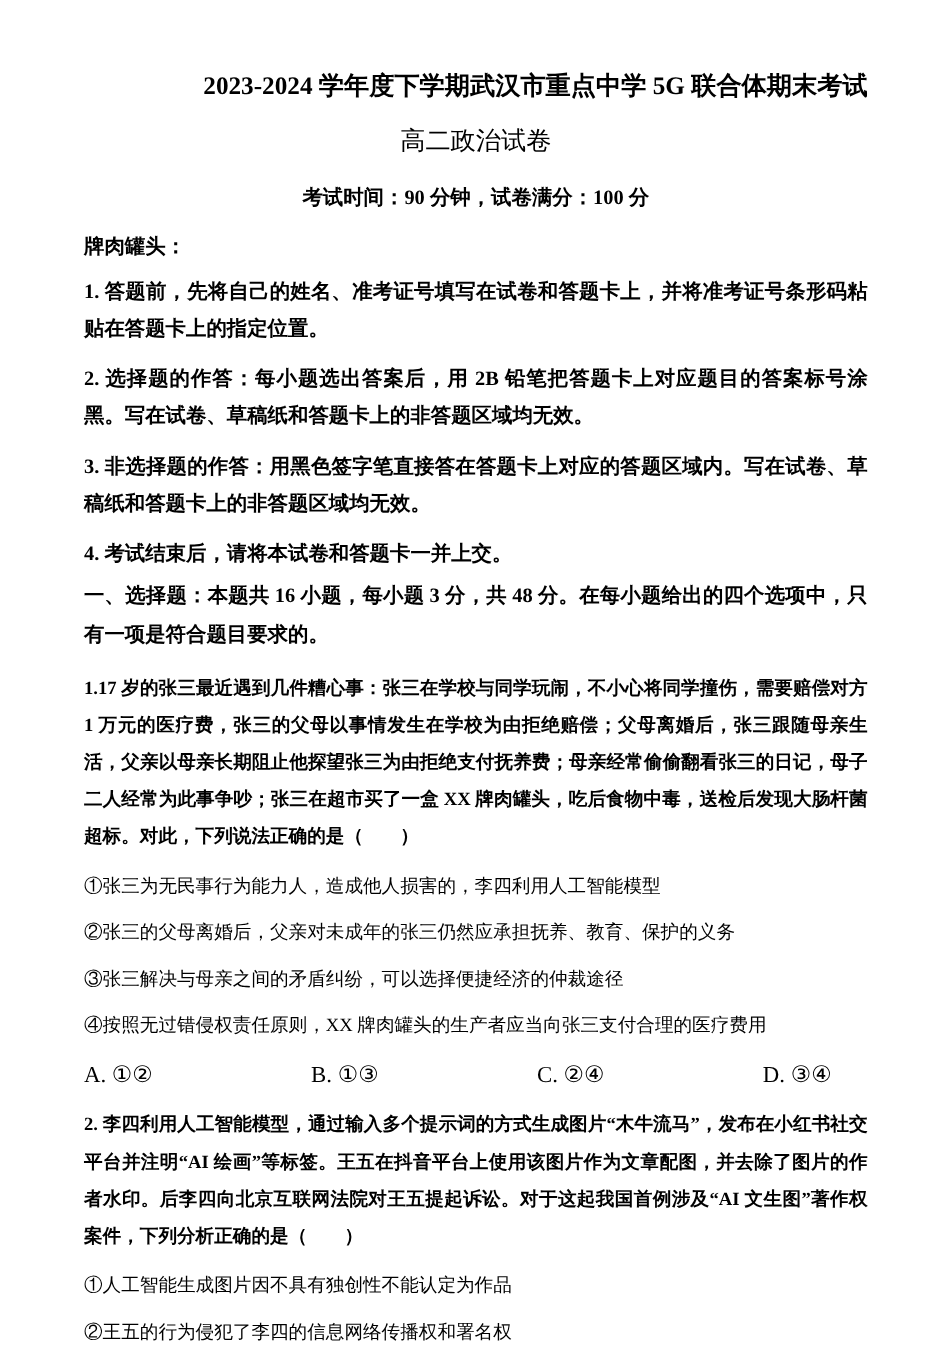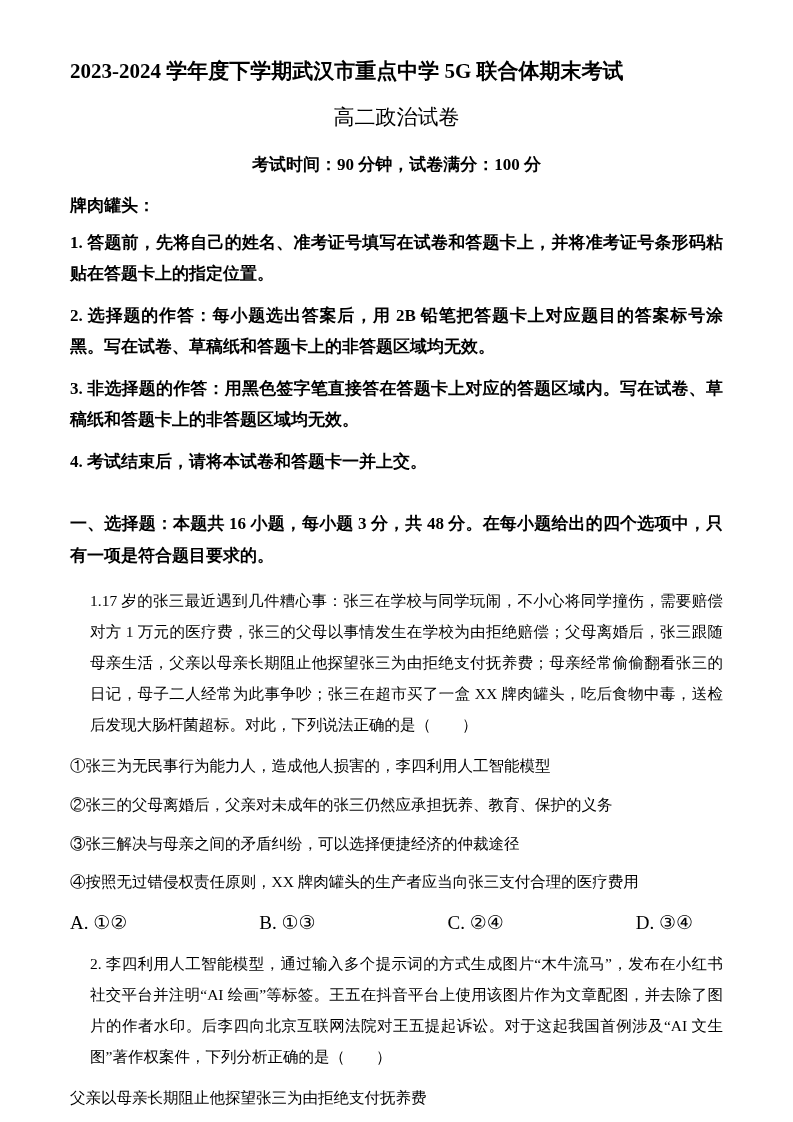--- a/index.html
+++ b/index.html
@@ -13,21 +13,21 @@
     height: 1122px;
     margin: 0 auto;
     background: #ffffff;
     font-family: "Liberation Serif", "DejaVu Serif", serif;
     color: #000000;
     box-sizing: border-box;
     padding: 48px 70px 40px 70px;
     overflow: hidden;
   }
   .title-main {
-    text-align: left;
+    text-align: right;
     font-weight: bold;
     font-size: 21px;
     line-height: 1.5;
     margin-top: 8px;
   }
   .title-sub {
     text-align: center;
     font-weight: normal;
     font-size: 21px;
     line-height: 1.5;
@@ -50,31 +50,30 @@
     font-size: 17px;
     line-height: 1.85;
     text-align: justify;
     margin-top: 10px;
   }
   .section-header {
     font-weight: bold;
     font-size: 17px;
     line-height: 1.85;
     text-align: justify;
-    margin-top: 31px;
+    margin-top: 4px;
   }
   .question {
     margin-top: 14px;
   }
   .q-stem {
-    font-weight: normal;
+    font-weight: bold;
     font-size: 15.5px;
     line-height: 2.0;
     text-align: justify;
-    margin-left: 20px;
   }
   .q-item {
     font-weight: normal;
     font-size: 15.5px;
     line-height: 1.6;
     margin-top: 14px;
     text-align: justify;
   }
   .q-choices {
     display: flex;
@@ -113,18 +112,18 @@
     <div class="q-choices">
       <span>A. ①②</span>
       <span>B. ①③</span>
       <span>C. ②④</span>
       <span>D. ③④</span>
     </div>
   </div>
 
   <div class="question">
     <div class="q-stem">2. 李四利用人工智能模型，通过输入多个提示词的方式生成图片“木牛流马”，发布在小红书社交平台并注明“AI 绘画”等标签。王五在抖音平台上使用该图片作为文章配图，并去除了图片的作者水印。后李四向北京互联网法院对王五提起诉讼。对于这起我国首例涉及“AI 文生图”著作权案件，下列分析正确的是（　　）</div>
-    <div class="q-item">父亲以母亲长期阻止他探望张三为由拒绝支付抚养费</div>
+    <div class="q-item">①人工智能生成图片因不具有独创性不能认定为作品</div>
     <div class="q-item">②王五的行为侵犯了李四的信息网络传播权和署名权</div>
 
   </div>
 
 </div>
 
 </body></html>

